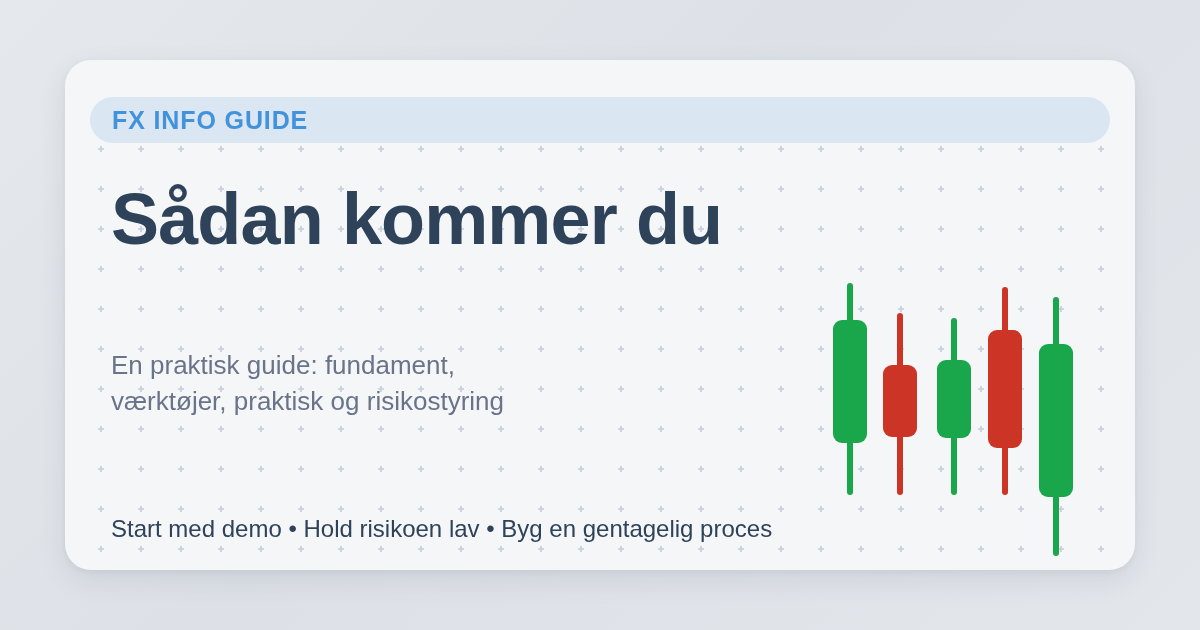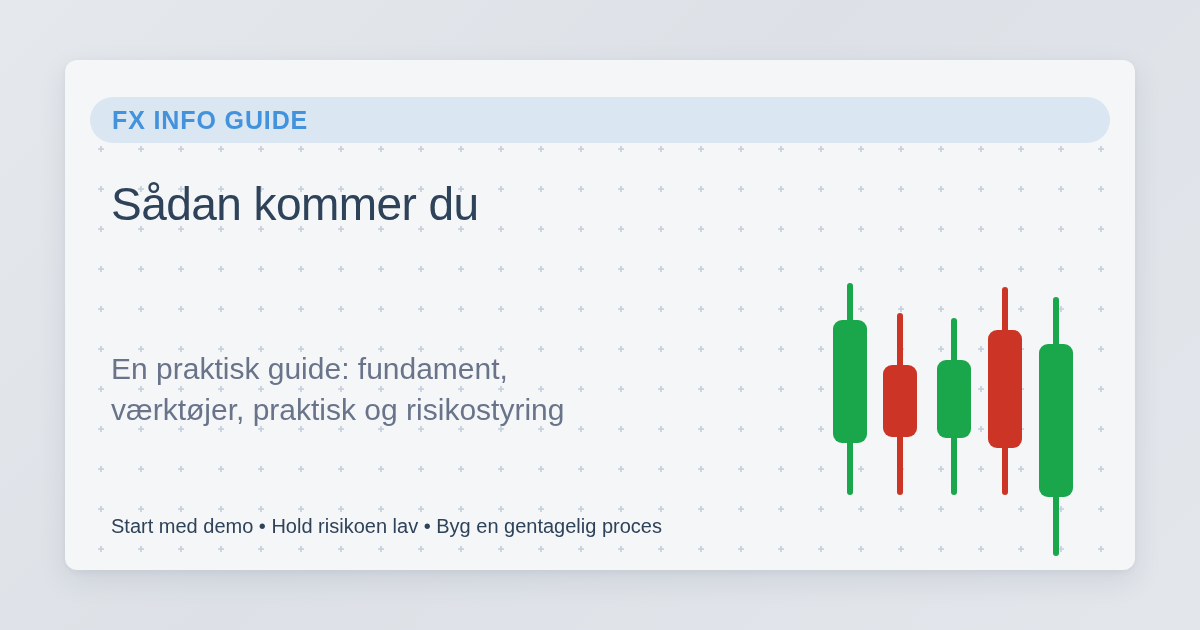--- a/index.html
+++ b/index.html
@@ -12,21 +12,21 @@
     overflow:hidden;
     position:relative;
   }
 
   
   #card {
     position:absolute;
     left:65px; top:60px;
     width:1070px; height:510px;
     background:#f5f6f7;
-    border-radius:12px;
+    border-radius:26px;
     box-shadow:0 10px 28px rgba(40,55,75,0.10), 0 2px 6px rgba(40,55,75,0.05);
     overflow:hidden;
   }
 
   
   #dotgrid {
     position:absolute;
     left:0; top:0; right:0; bottom:0;
     background-image:
       linear-gradient(to right, #c3cddc 0, #c3cddc 3px, transparent 3px),
@@ -53,42 +53,42 @@
     letter-spacing:0.035em;
     color:#4292dc;
     line-height:1;
   }
 
   
   #headline {
     position:absolute;
     left:46px; top:118px;
     width:720px;
-    font-size:46px;
-    font-weight:normal;
+    font-size:72px;
+    font-weight:bold;
     line-height:1.16;
     letter-spacing:-0.012em;
     color:#2e4259;
   }
   #headline .ln { display:block; }
 
   #subtitle {
     position:absolute;
     left:46px; top:288px;
     width:640px;
-    font-size:30px;
+    font-size:26px;
     line-height:1.38;
     color:#69748a;
   }
   #subtitle .ln { display:block; }
 
   #footnote {
     position:absolute;
     left:46px; top:455px;
-    font-size:20px;
+    font-size:24px;
     color:#2e4259;
     white-space:nowrap;
   }
 
   
   #chart {
     position:absolute;
     left:820px; top:270px;
     width:270px; height:300px;
     z-index:5;

